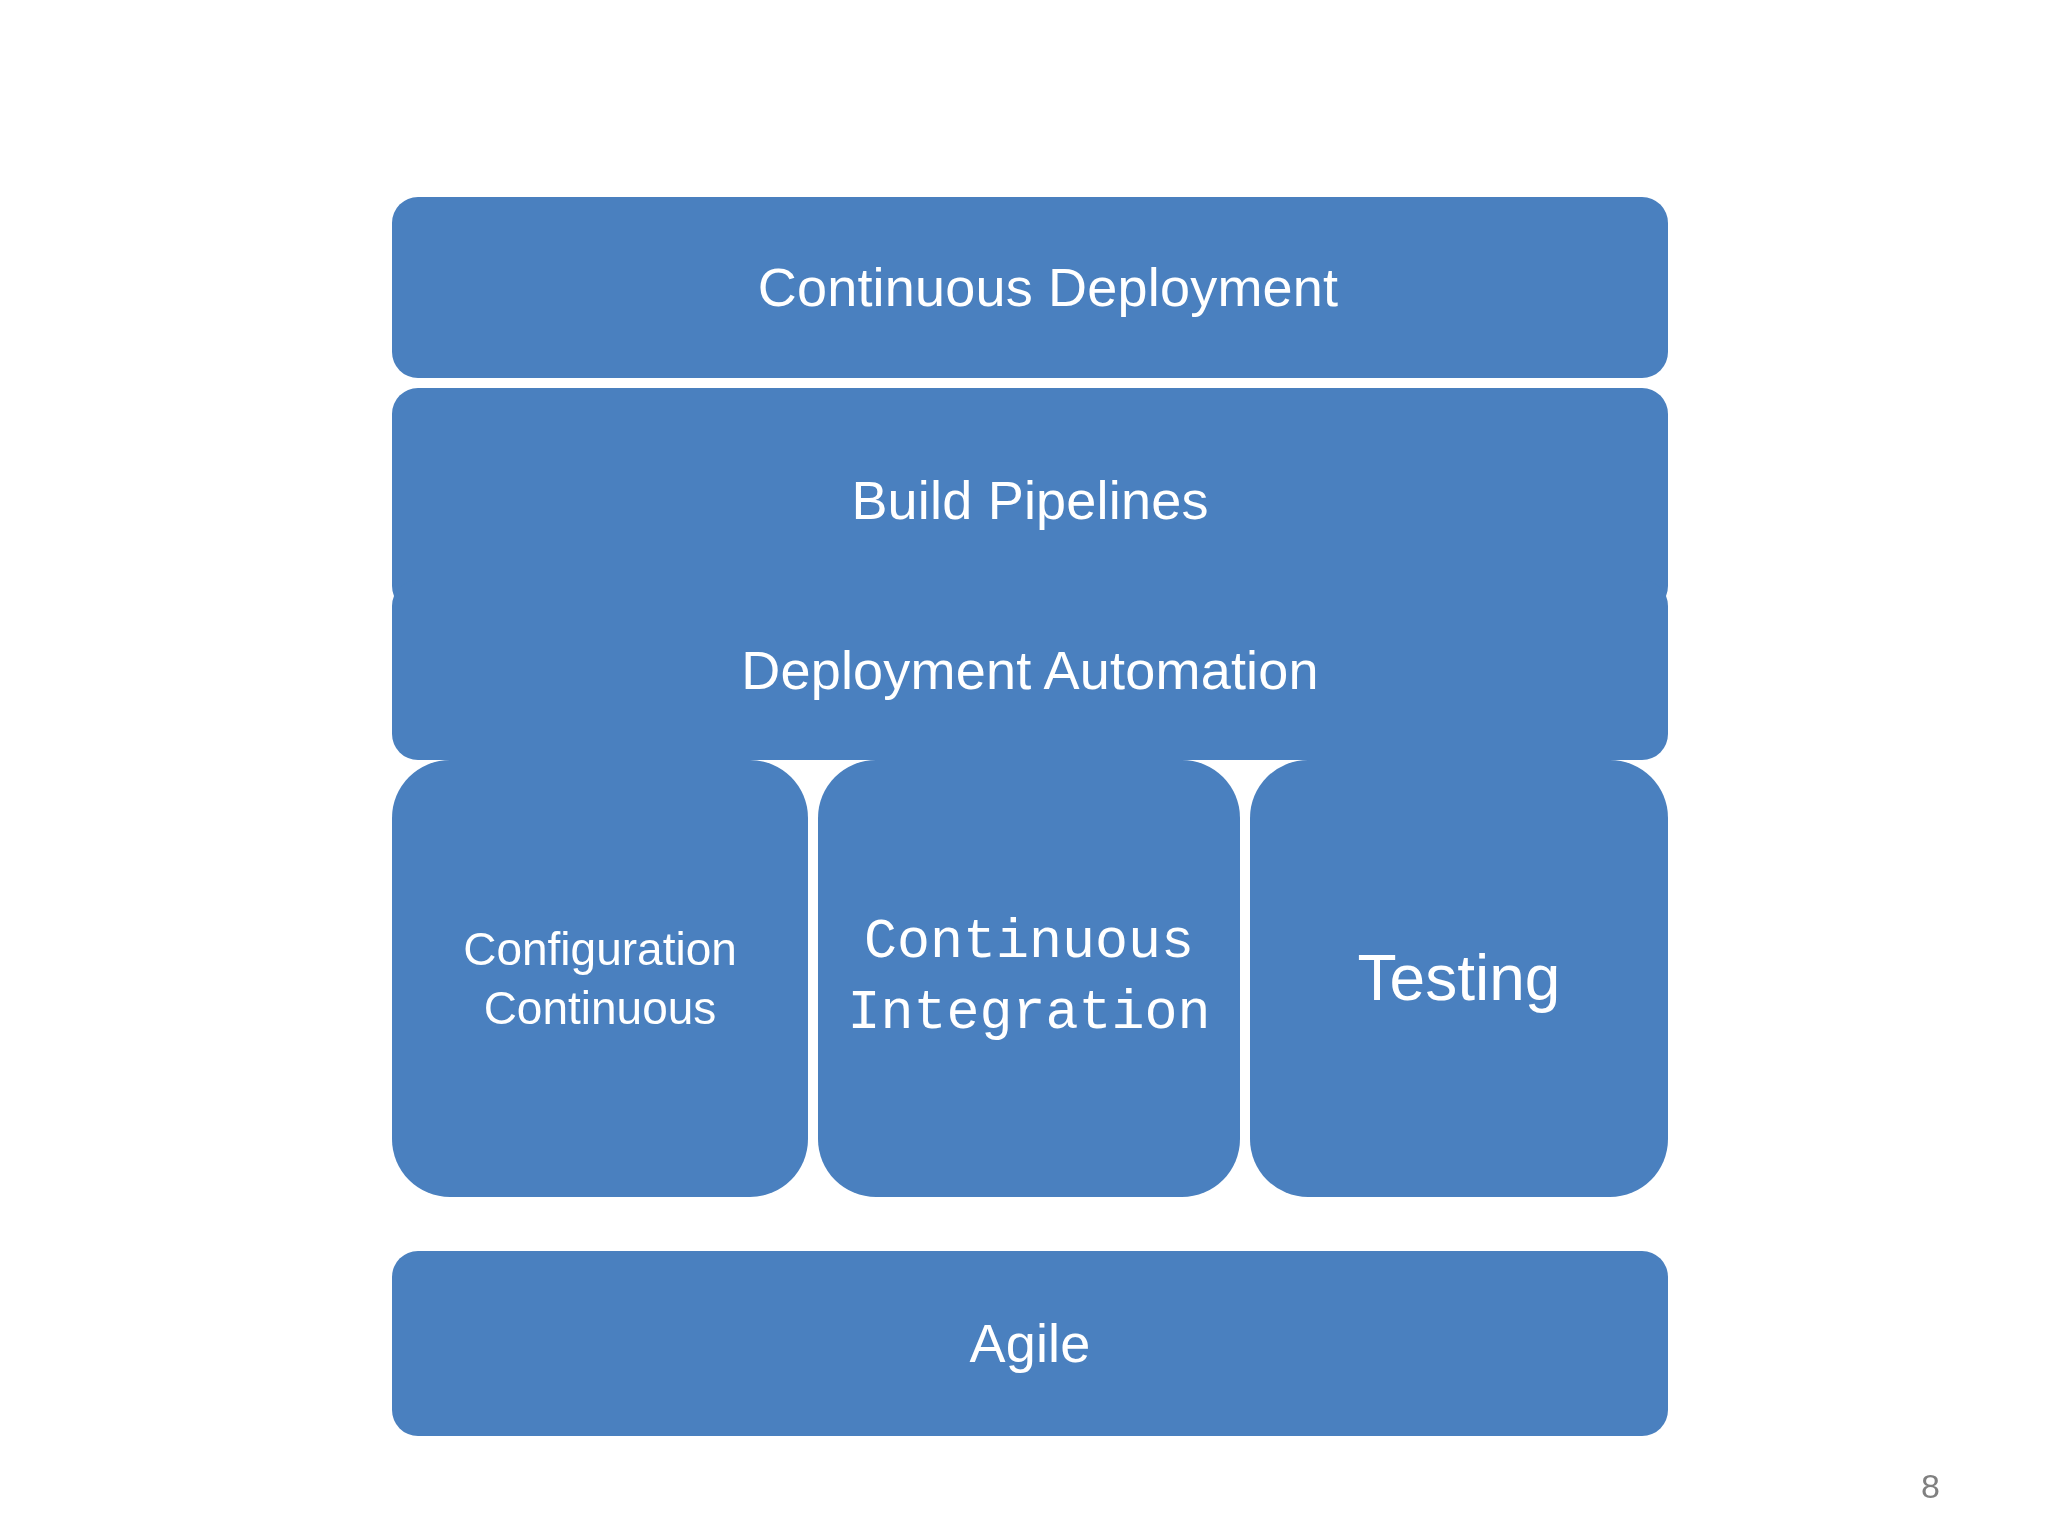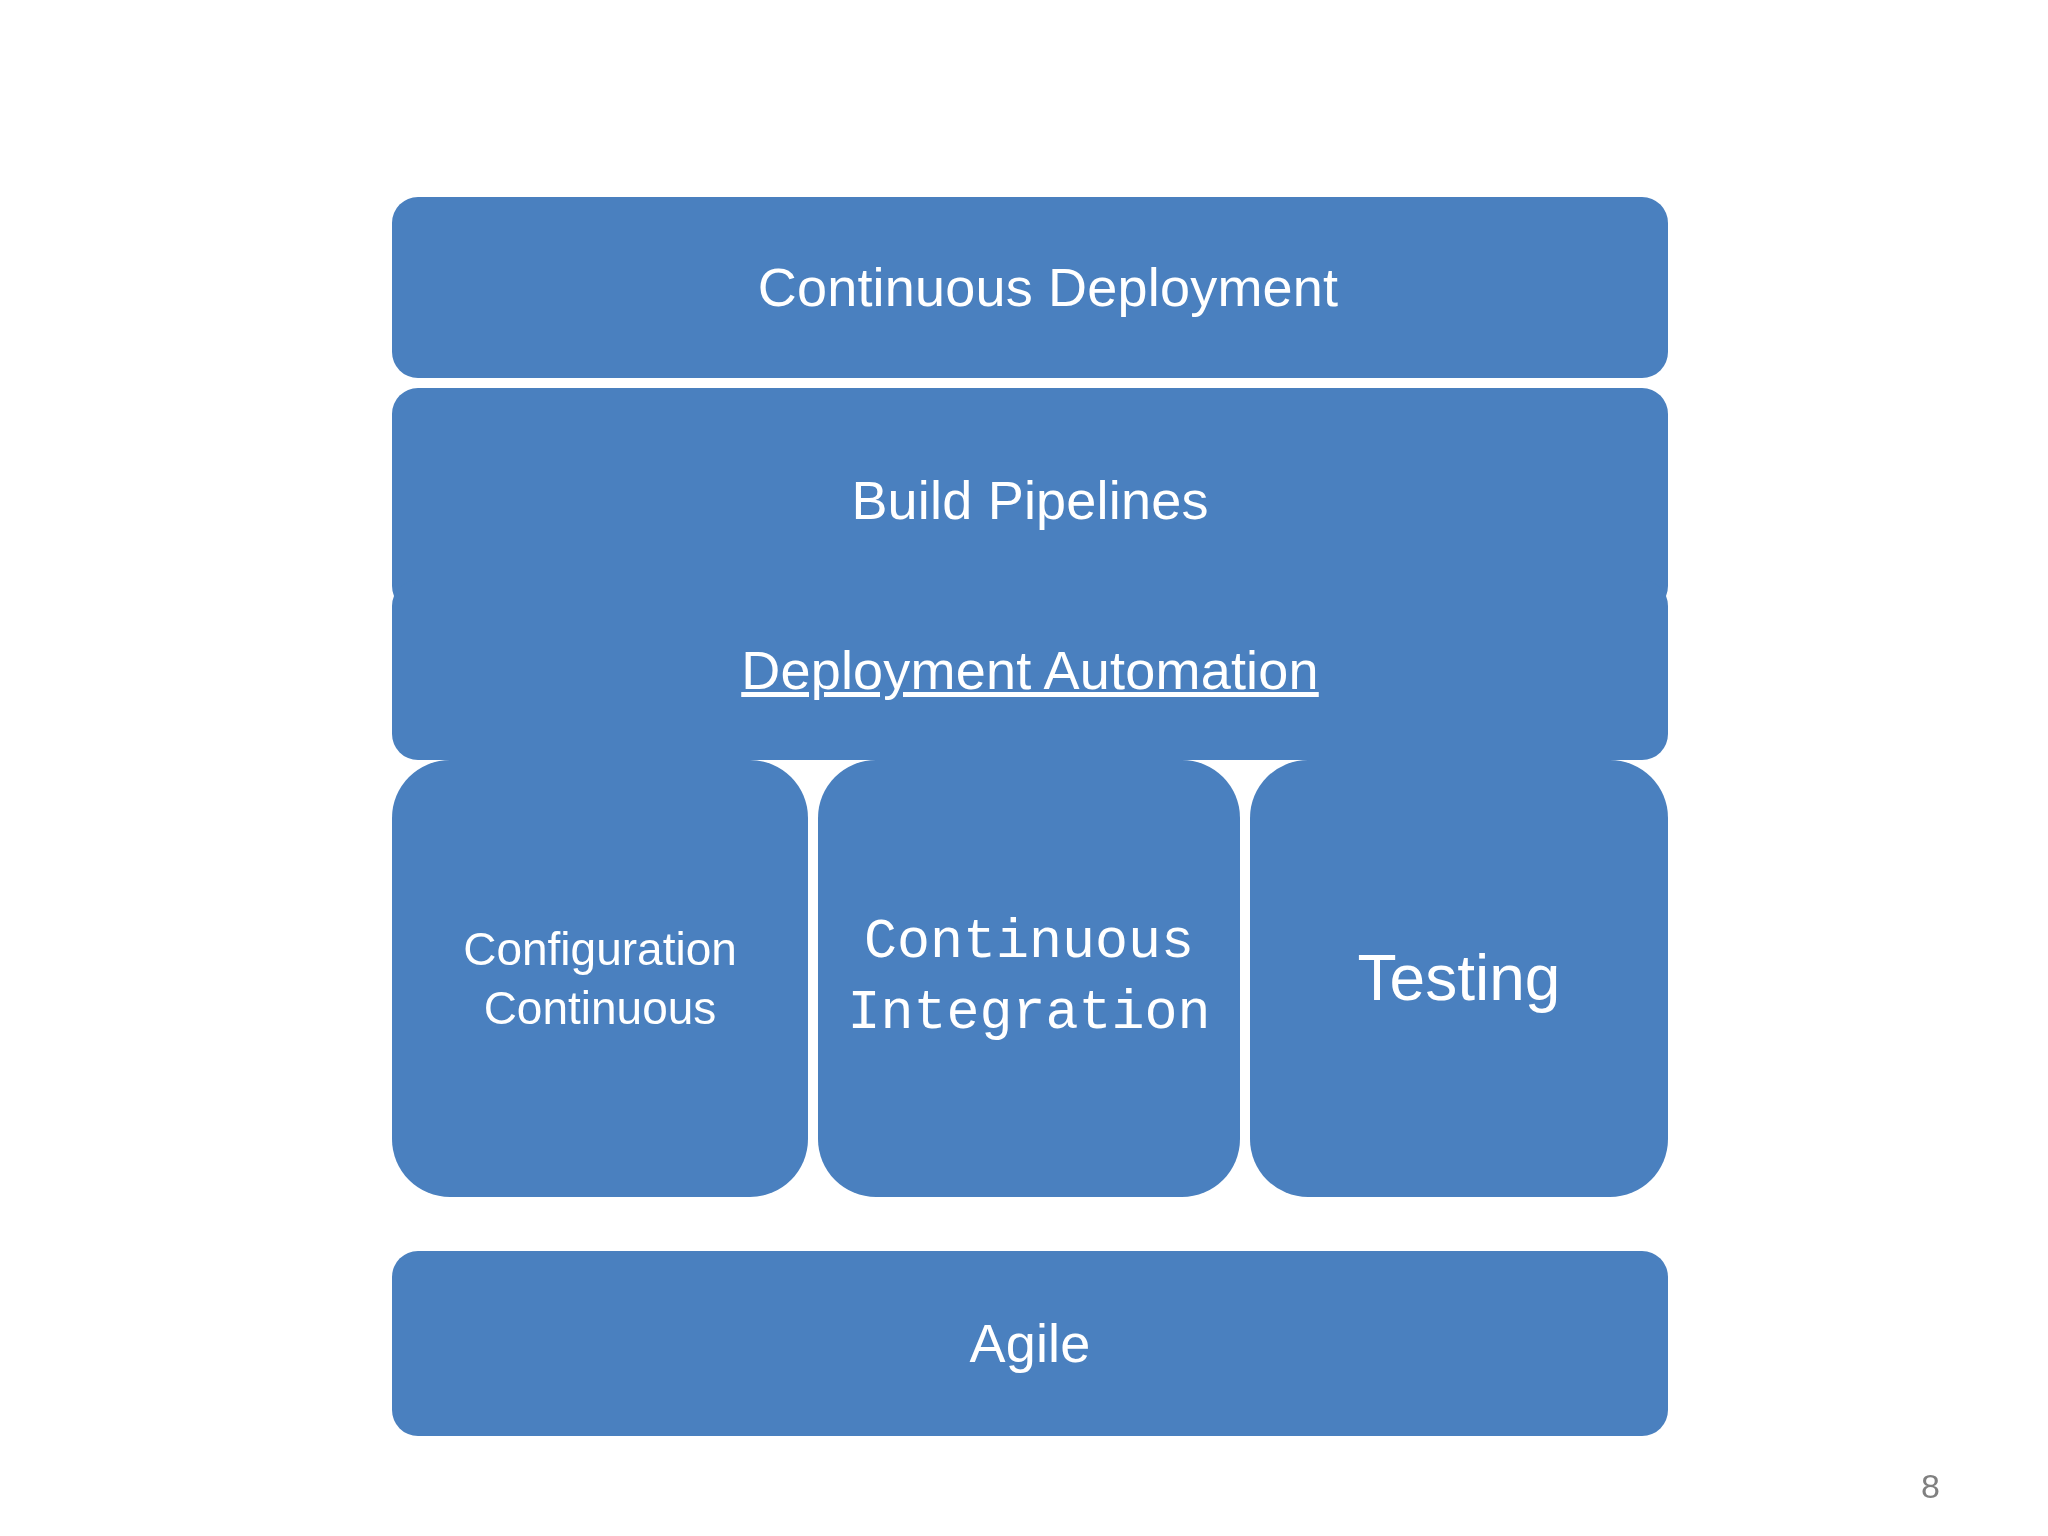--- a/index.html
+++ b/index.html
@@ -51,21 +51,21 @@
     letter-spacing: 0.2px;
     text-align: center;
     white-space: nowrap;
   }
 
   
   #band-cd   { top: 0px;    height: 181px; padding-left: 36px; }
   
   #band-bp   { top: 191px;  height: 224px; }
   
-  #band-da   { top: 383px;  height: 180px; text-decoration: underline; }
+  #band-da   { top: 383px;  height: 180px; }
   
   #band-ag   { top: 1006px; height: 185px; margin-top: 48px; }
 
   
   #pillar-row {
     position: absolute;
     left: 0;
     top: 563px;
     width: 1524px;
     height: 437px;

